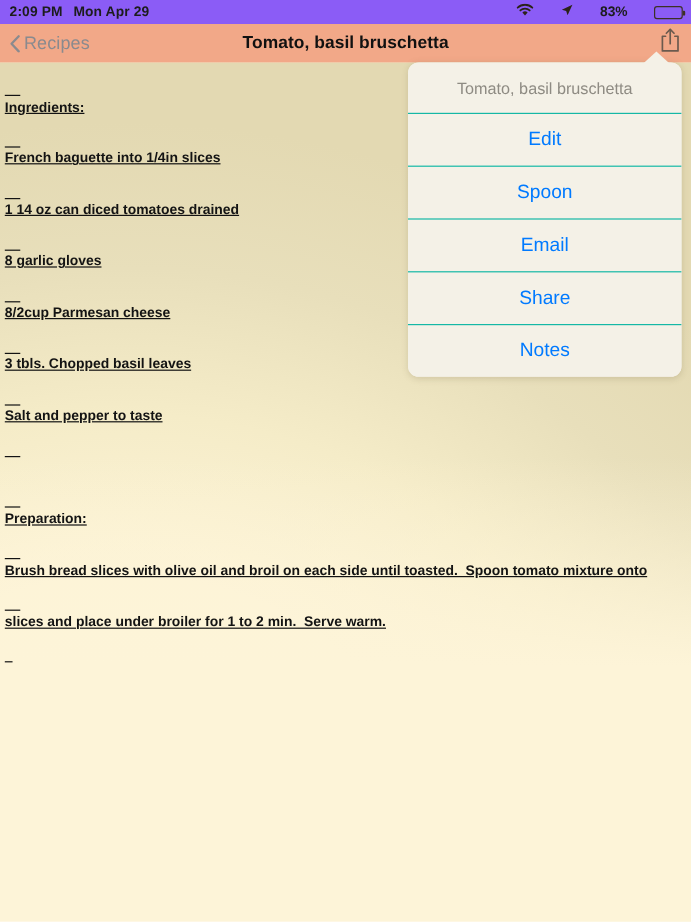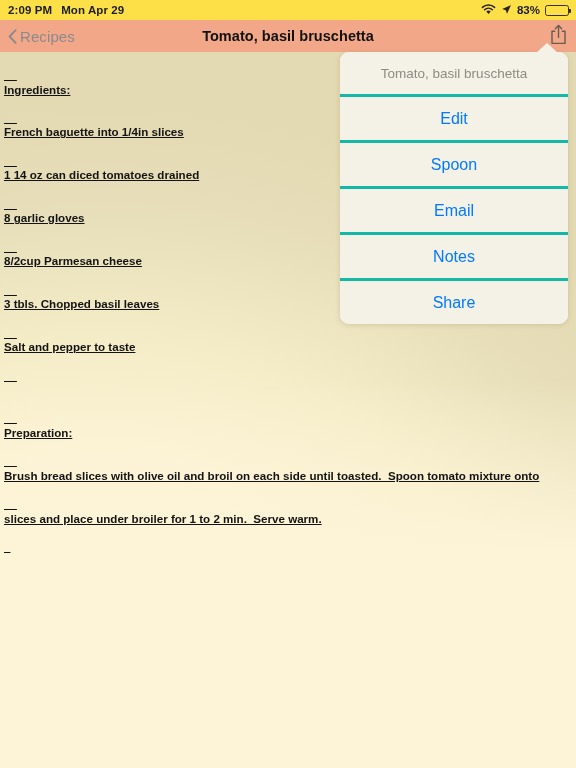--- a/index.html
+++ b/index.html
@@ -35,41 +35,41 @@
     width: 576px;
     height: 388px;
     background: linear-gradient(to bottom, rgba(253,244,216,0) 0%, #fdf4d8 45%, #fdf4d8 100%);
   }
   
   .status-bar {
     position: absolute;
     left: 0; top: 0;
     width: 576px;
     height: 20px;
-    background: #fde047;
+    background: #8b5cf6;
     display: flex;
     align-items: center;
     z-index: 20;
   }
   .status-left {
     display: flex;
     align-items: center;
     gap: 9px;
     margin-left: 8px;
     font-size: 11.5px;
     font-weight: bold;
     color: #1c1c1c;
     letter-spacing: 0.1px;
   }
   .status-right {
     margin-left: auto;
     margin-right: 7px;
     display: flex;
     align-items: center;
-    gap: 5px;
+    gap: 22px;
     font-size: 11.5px;
     font-weight: bold;
     color: #1c1c1c;
   }
   .icon-wifi { display: block; }
   .icon-loc { display: block; }
   .battery {
     position: relative;
     width: 24px;
     height: 11px;
@@ -188,21 +188,21 @@
     background: #f4f1e7;
   }
   .popover-item {
     height: 43px;
     display: flex;
     align-items: center;
     justify-content: center;
     font-size: 16px;
     color: #007aff;
     background: #f4f1e7;
-    border-top: 3px solid #14b8a6;
+    border-top: 1px solid #14b8a6;
     cursor: pointer;
   }
 </style>
 </head>
 <body>
 
 <div class="screen">
 
   <div class="page-bg"></div>
   <div class="page-bg-overlay"></div>
@@ -274,21 +274,21 @@
       <div class="popover-item">
         <span>Edit</span>
       </div>
       <div class="popover-item">
         <span>Spoon</span>
       </div>
       <div class="popover-item">
         <span>Email</span>
       </div>
       <div class="popover-item">
+        <span>Share</span>
+      </div>
+      <div class="popover-item">
         <span>Notes</span>
       </div>
-      <div class="popover-item">
-        <span>Share</span>
-      </div>
     </div>
   </div>
 
 </div>
 
 </body></html>

